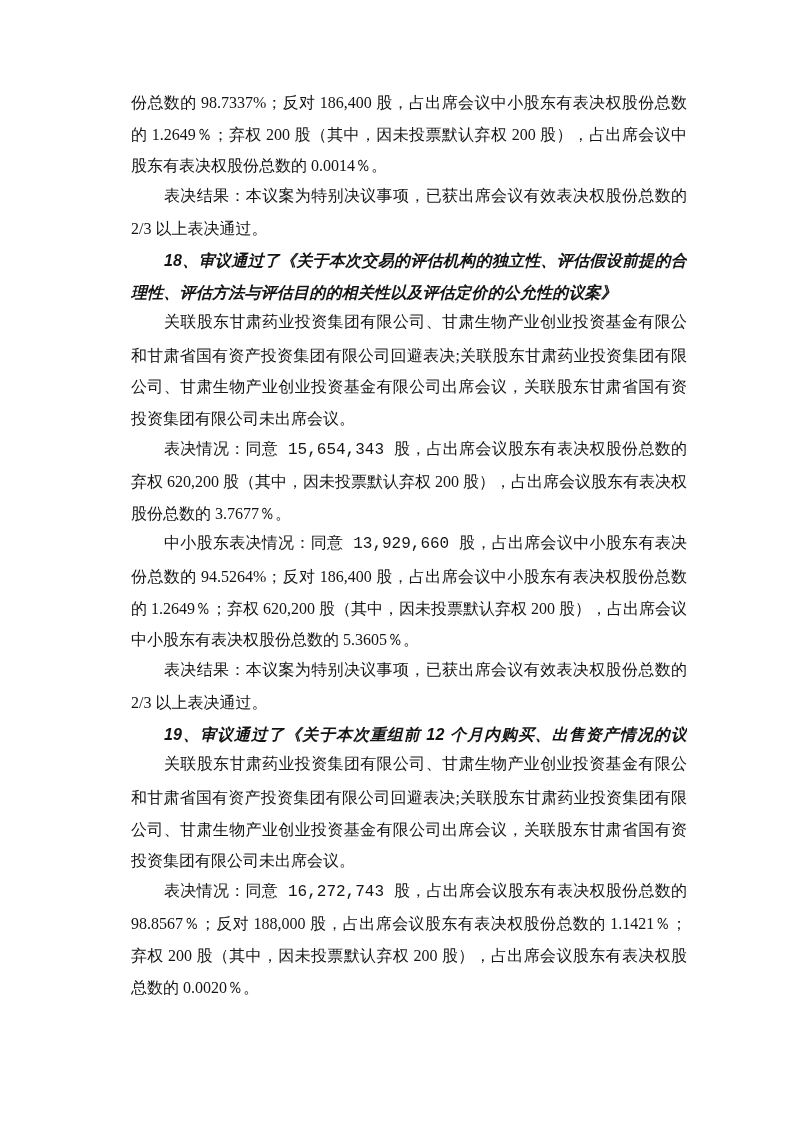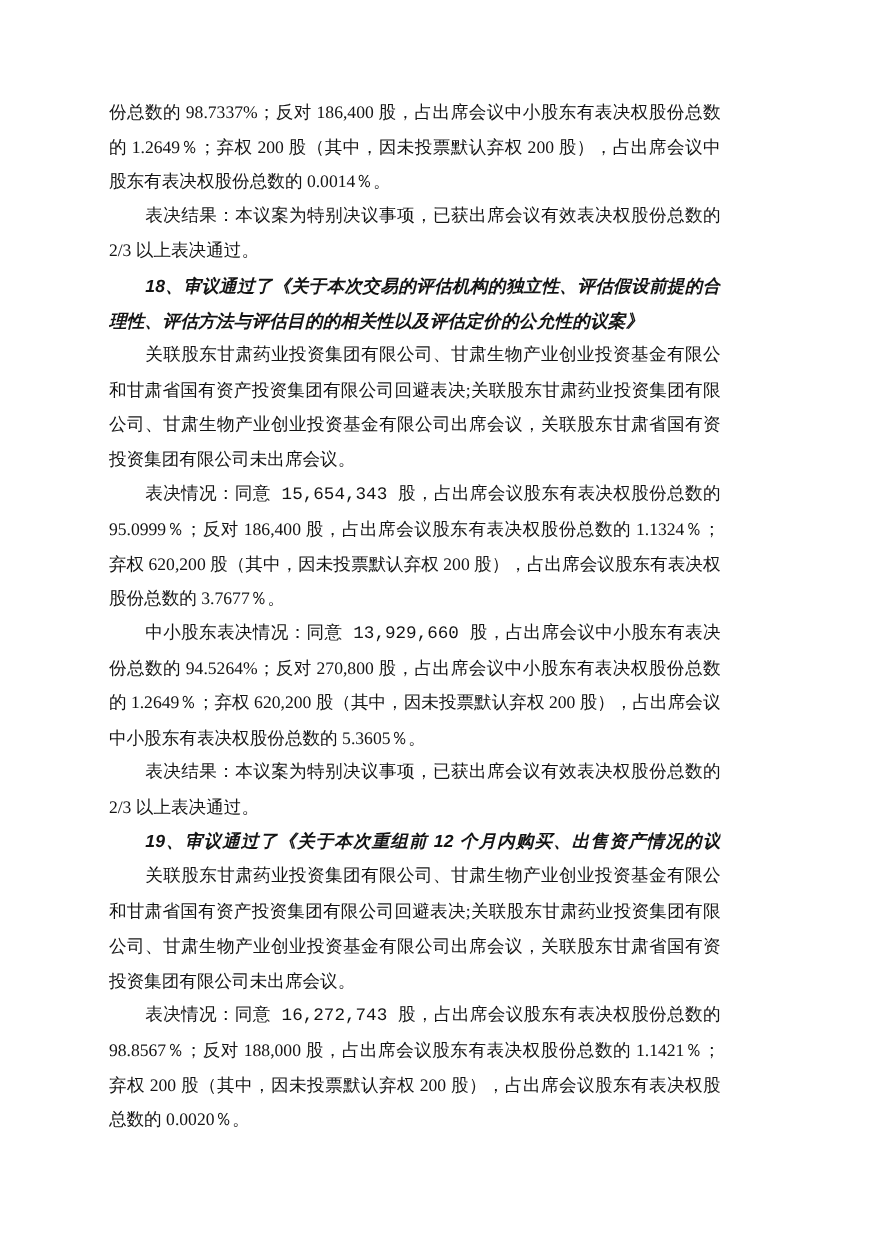--- a/index.html
+++ b/index.html
@@ -10,21 +10,21 @@
   .page {
     position: relative;
     width: 793px;
     height: 1122px;
     background: #ffffff;
     overflow: hidden;
     font-family: "Liberation Serif", "DejaVu Serif", serif;
   }
   .content {
     position: absolute;
-    left: 99px;
+    left: 131px;
     top: 87px;
     width: 556px;
     color: #141414;
   }
   .para {
     margin: 0;
     padding: 0;
   }
   .line {
     height: 31.6px;
@@ -70,27 +70,26 @@
         <div class="line last">理性、评估方法与评估目的的相关性以及评估定价的公允性的议案》</div>
       </div>
       <div class="para">
         <div class="line indent">关联股东甘肃药业投资集团有限公司、甘肃生物产业创业投资基金有限公司</div>
         <div class="line">和甘肃省国有资产投资集团有限公司回避表决;关联股东甘肃药业投资集团有限</div>
         <div class="line">公司、甘肃生物产业创业投资基金有限公司出席会议，关联股东甘肃省国有资产</div>
         <div class="line last">投资集团有限公司未出席会议。</div>
       </div>
       <div class="para">
         <div class="line indent">表决情况：同意 15,654,343 股，占出席会议股东有表决权股份总数的</div>
-        <div class="line">95.0999％；反对 186,400 股，占出席会议股东有表决权股份总数的 1.1324％；</div>
         <div class="line">弃权 620,200 股（其中，因未投票默认弃权 200 股），占出席会议股东有表决权</div>
         <div class="line last">股份总数的 3.7677％。</div>
       </div>
       <div class="para">
         <div class="line indent">中小股东表决情况：同意 13,929,660 股，占出席会议中小股东有表决权股</div>
-        <div class="line">份总数的 94.5264%；反对 270,800 股，占出席会议中小股东有表决权股份总数</div>
+        <div class="line">份总数的 94.5264%；反对 186,400 股，占出席会议中小股东有表决权股份总数</div>
         <div class="line">的 1.2649％；弃权 620,200 股（其中，因未投票默认弃权 200 股），占出席会议</div>
         <div class="line last">中小股东有表决权股份总数的 5.3605％。</div>
       </div>
       <div class="para">
         <div class="line indent">表决结果：本议案为特别决议事项，已获出席会议有效表决权股份总数的</div>
         <div class="line last">2/3 以上表决通过。</div>
       </div>
       <div class="para heading">
         <div class="line indent last">19、审议通过了《关于本次重组前 12 个月内购买、出售资产情况的议案》</div>
       </div>

